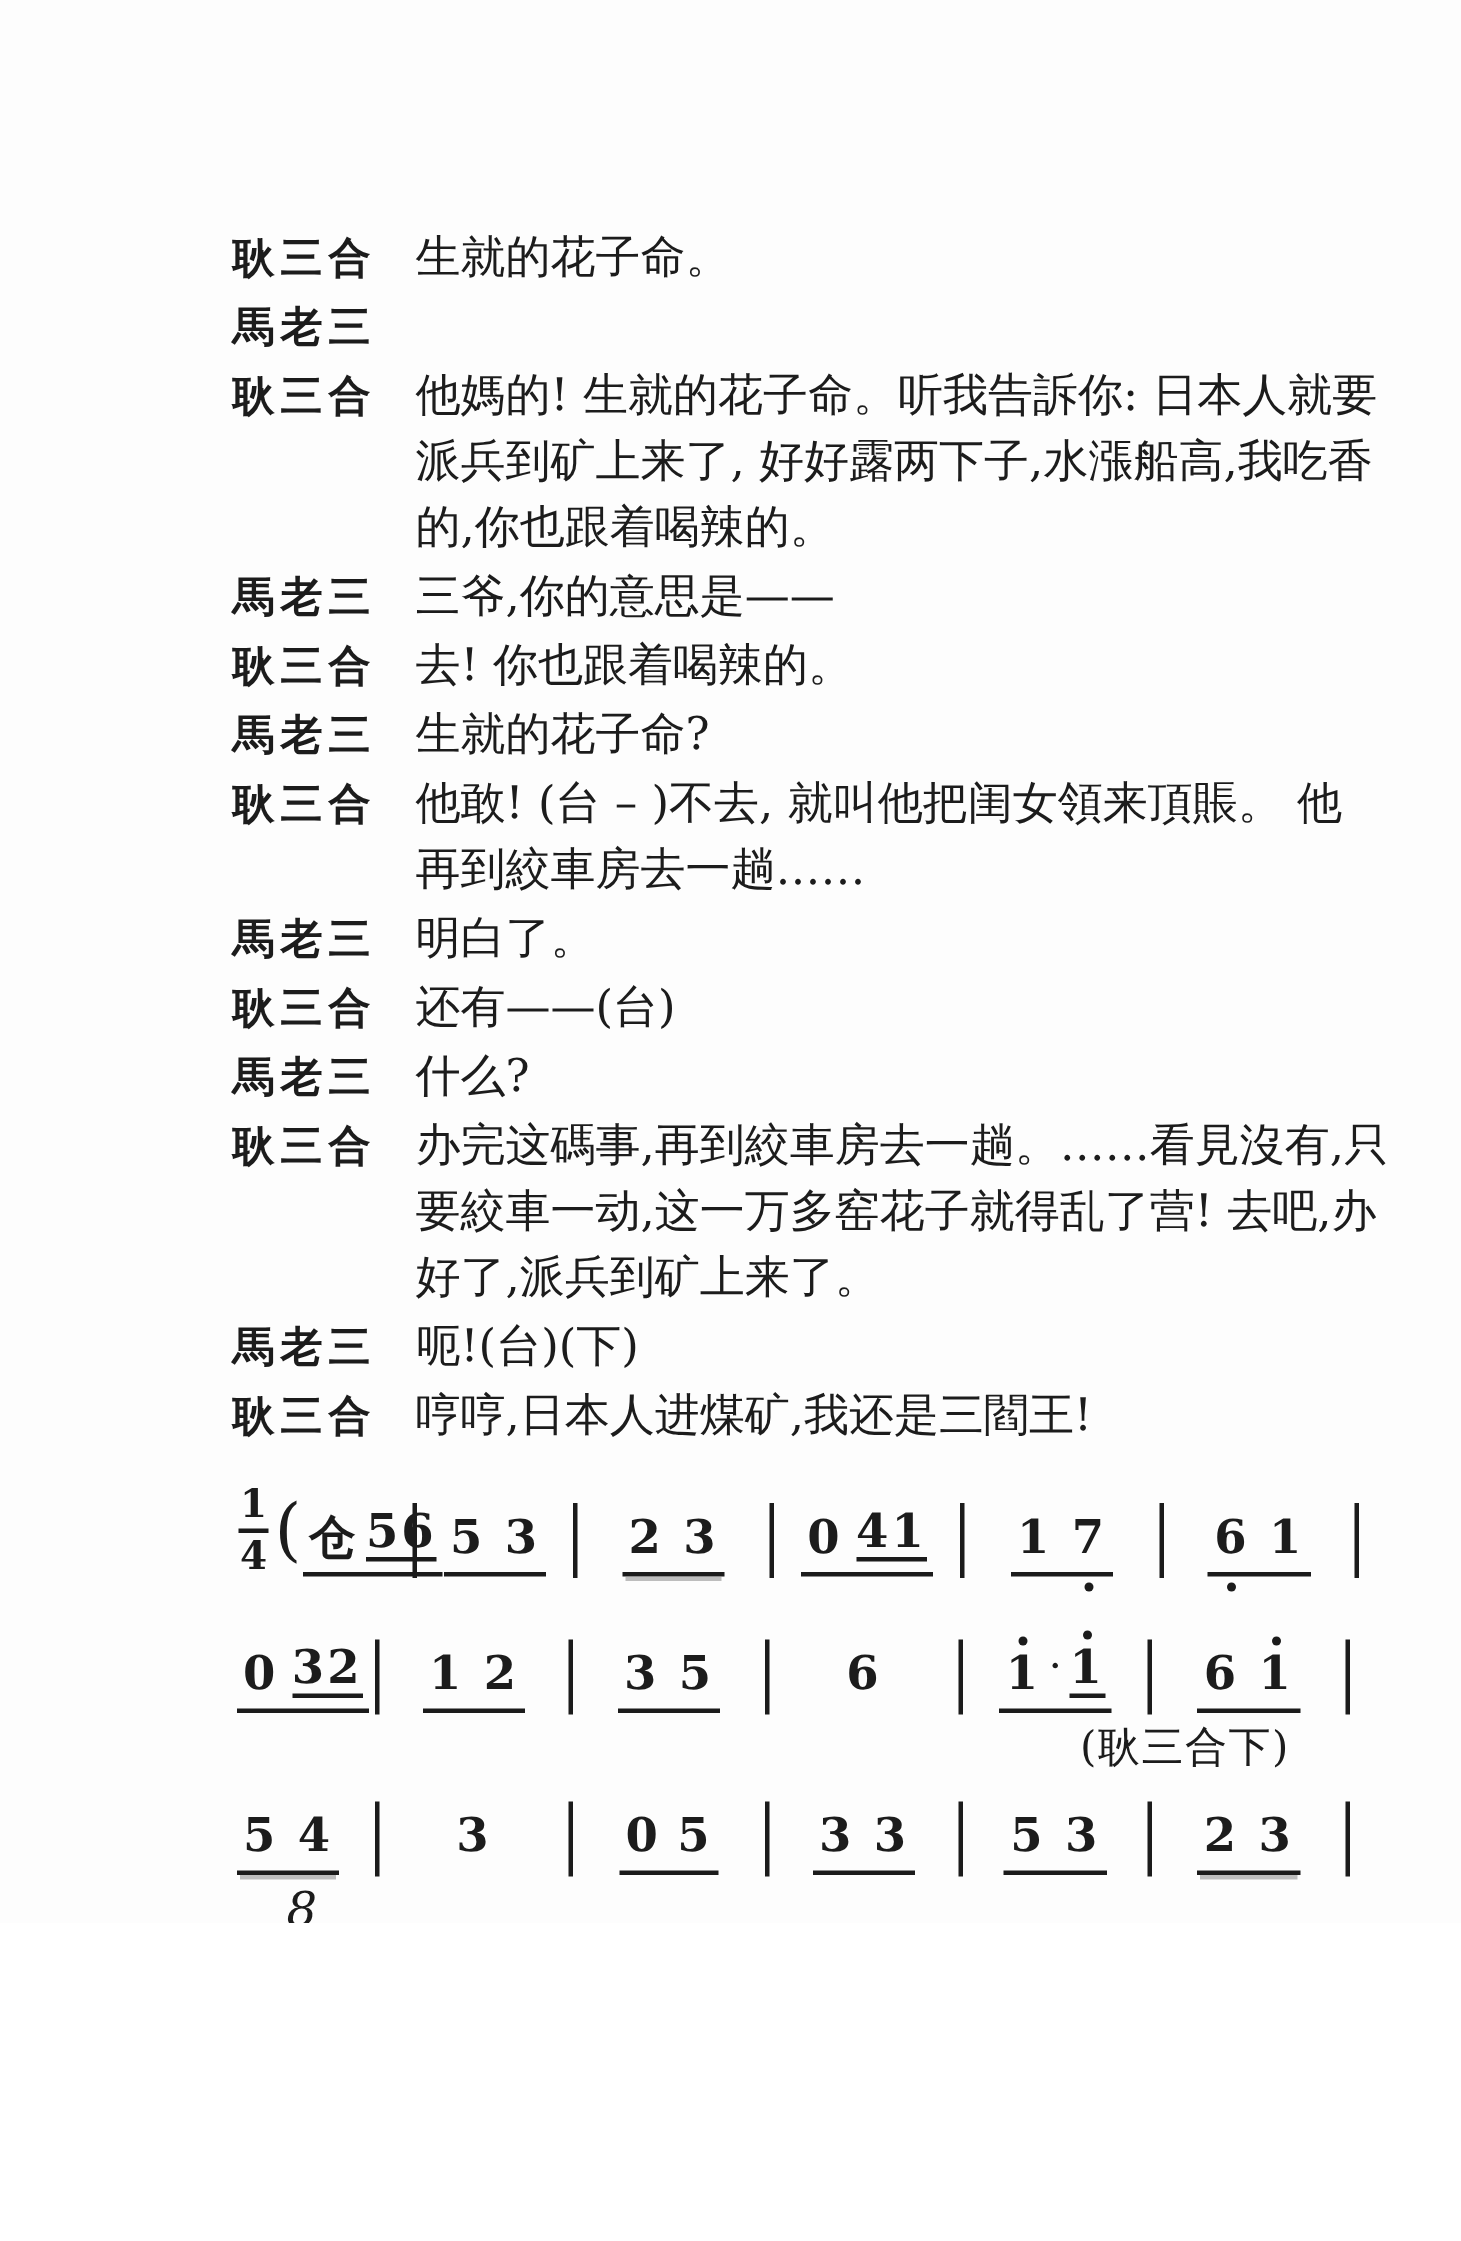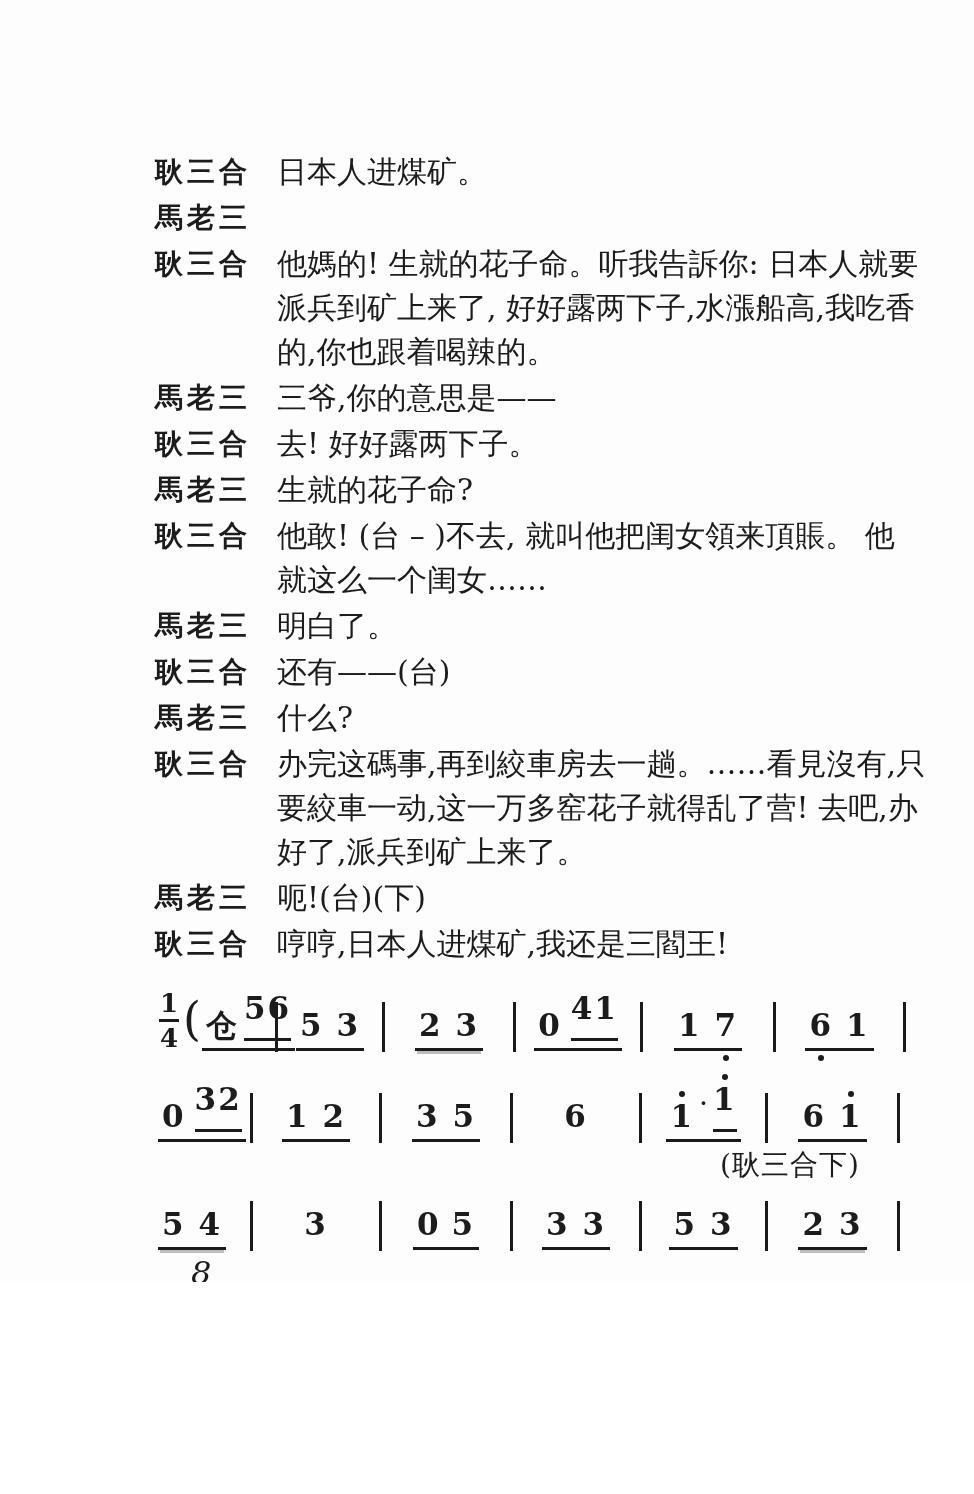--- a/index.html
+++ b/index.html
@@ -31,21 +31,21 @@
   .ng{
     display:inline-flex;align-items:flex-end;gap:13px;
     padding:0 4px 7px 4px;border-bottom:3px solid #1b1b1b;
   }
   .ng.nou{border-bottom:3px solid transparent;}
   .ng.shadow{box-shadow:0 5px 0 -2px #bdbdbd;}
   .tok{
     font-weight:bold;font-size:31px;line-height:1;position:relative;
     letter-spacing:2px;font-family:"DejaVu Serif",serif;
   }
-  .tok.u2{border-bottom:3px solid #1b1b1b;padding-bottom:14px;}
+  .tok.u2{border-bottom:3px solid #1b1b1b;padding-bottom:1px;}
   .tok.dot-below::after{
     content:"";position:absolute;left:50%;transform:translateX(-50%);
     top:calc(100% + 14px);width:6px;height:6px;border-radius:50%;background:#1b1b1b;
   }
   .tok.dot-above::before{
     content:"";position:absolute;left:50%;transform:translateX(-50%);
     bottom:calc(100% + 4px);width:6px;height:6px;border-radius:50%;background:#1b1b1b;
   }
   .middot{font-size:20px;font-weight:bold;align-self:center;margin-bottom:10px;line-height:1;}
   .timesig{display:inline-flex;flex-direction:column;align-items:center;align-self:center;margin:0 4px 6px 2px;}
@@ -75,21 +75,21 @@
 </head>
 <body>
 
 <div class="page">
 
   <div class="dialogue">
 
     <div class="para">
       <div class="speaker">耿三合</div>
       <div class="speech">
-        <div class="dline">日本人进煤矿。</div>
+        <div class="dline">生就的花子命。</div>
       </div>
     </div>
 
     <div class="para">
       <div class="speaker">馬老三</div>
     </div>
 
     <div class="para">
       <div class="speaker">耿三合</div>
       <div class="speech">
@@ -102,36 +102,36 @@
     <div class="para">
       <div class="speaker">馬老三</div>
       <div class="speech">
         <div class="dline">三爷,你的意思是——</div>
       </div>
     </div>
 
     <div class="para">
       <div class="speaker">耿三合</div>
       <div class="speech">
-        <div class="dline">去! 好好露两下子。</div>
+        <div class="dline">去! 你也跟着喝辣的。</div>
       </div>
     </div>
 
     <div class="para">
       <div class="speaker">馬老三</div>
       <div class="speech">
         <div class="dline">生就的花子命?</div>
       </div>
     </div>
 
     <div class="para">
       <div class="speaker">耿三合</div>
       <div class="speech">
         <div class="dline">他敢! (台 – )不去, 就叫他把闺女領来頂賬。 他</div>
-        <div class="dline">就这么一个闺女……</div>
+        <div class="dline">再到絞車房去一趟……</div>
       </div>
     </div>
 
     <div class="para">
       <div class="speaker">馬老三</div>
       <div class="speech">
         <div class="dline">明白了。</div>
       </div>
     </div>
 

